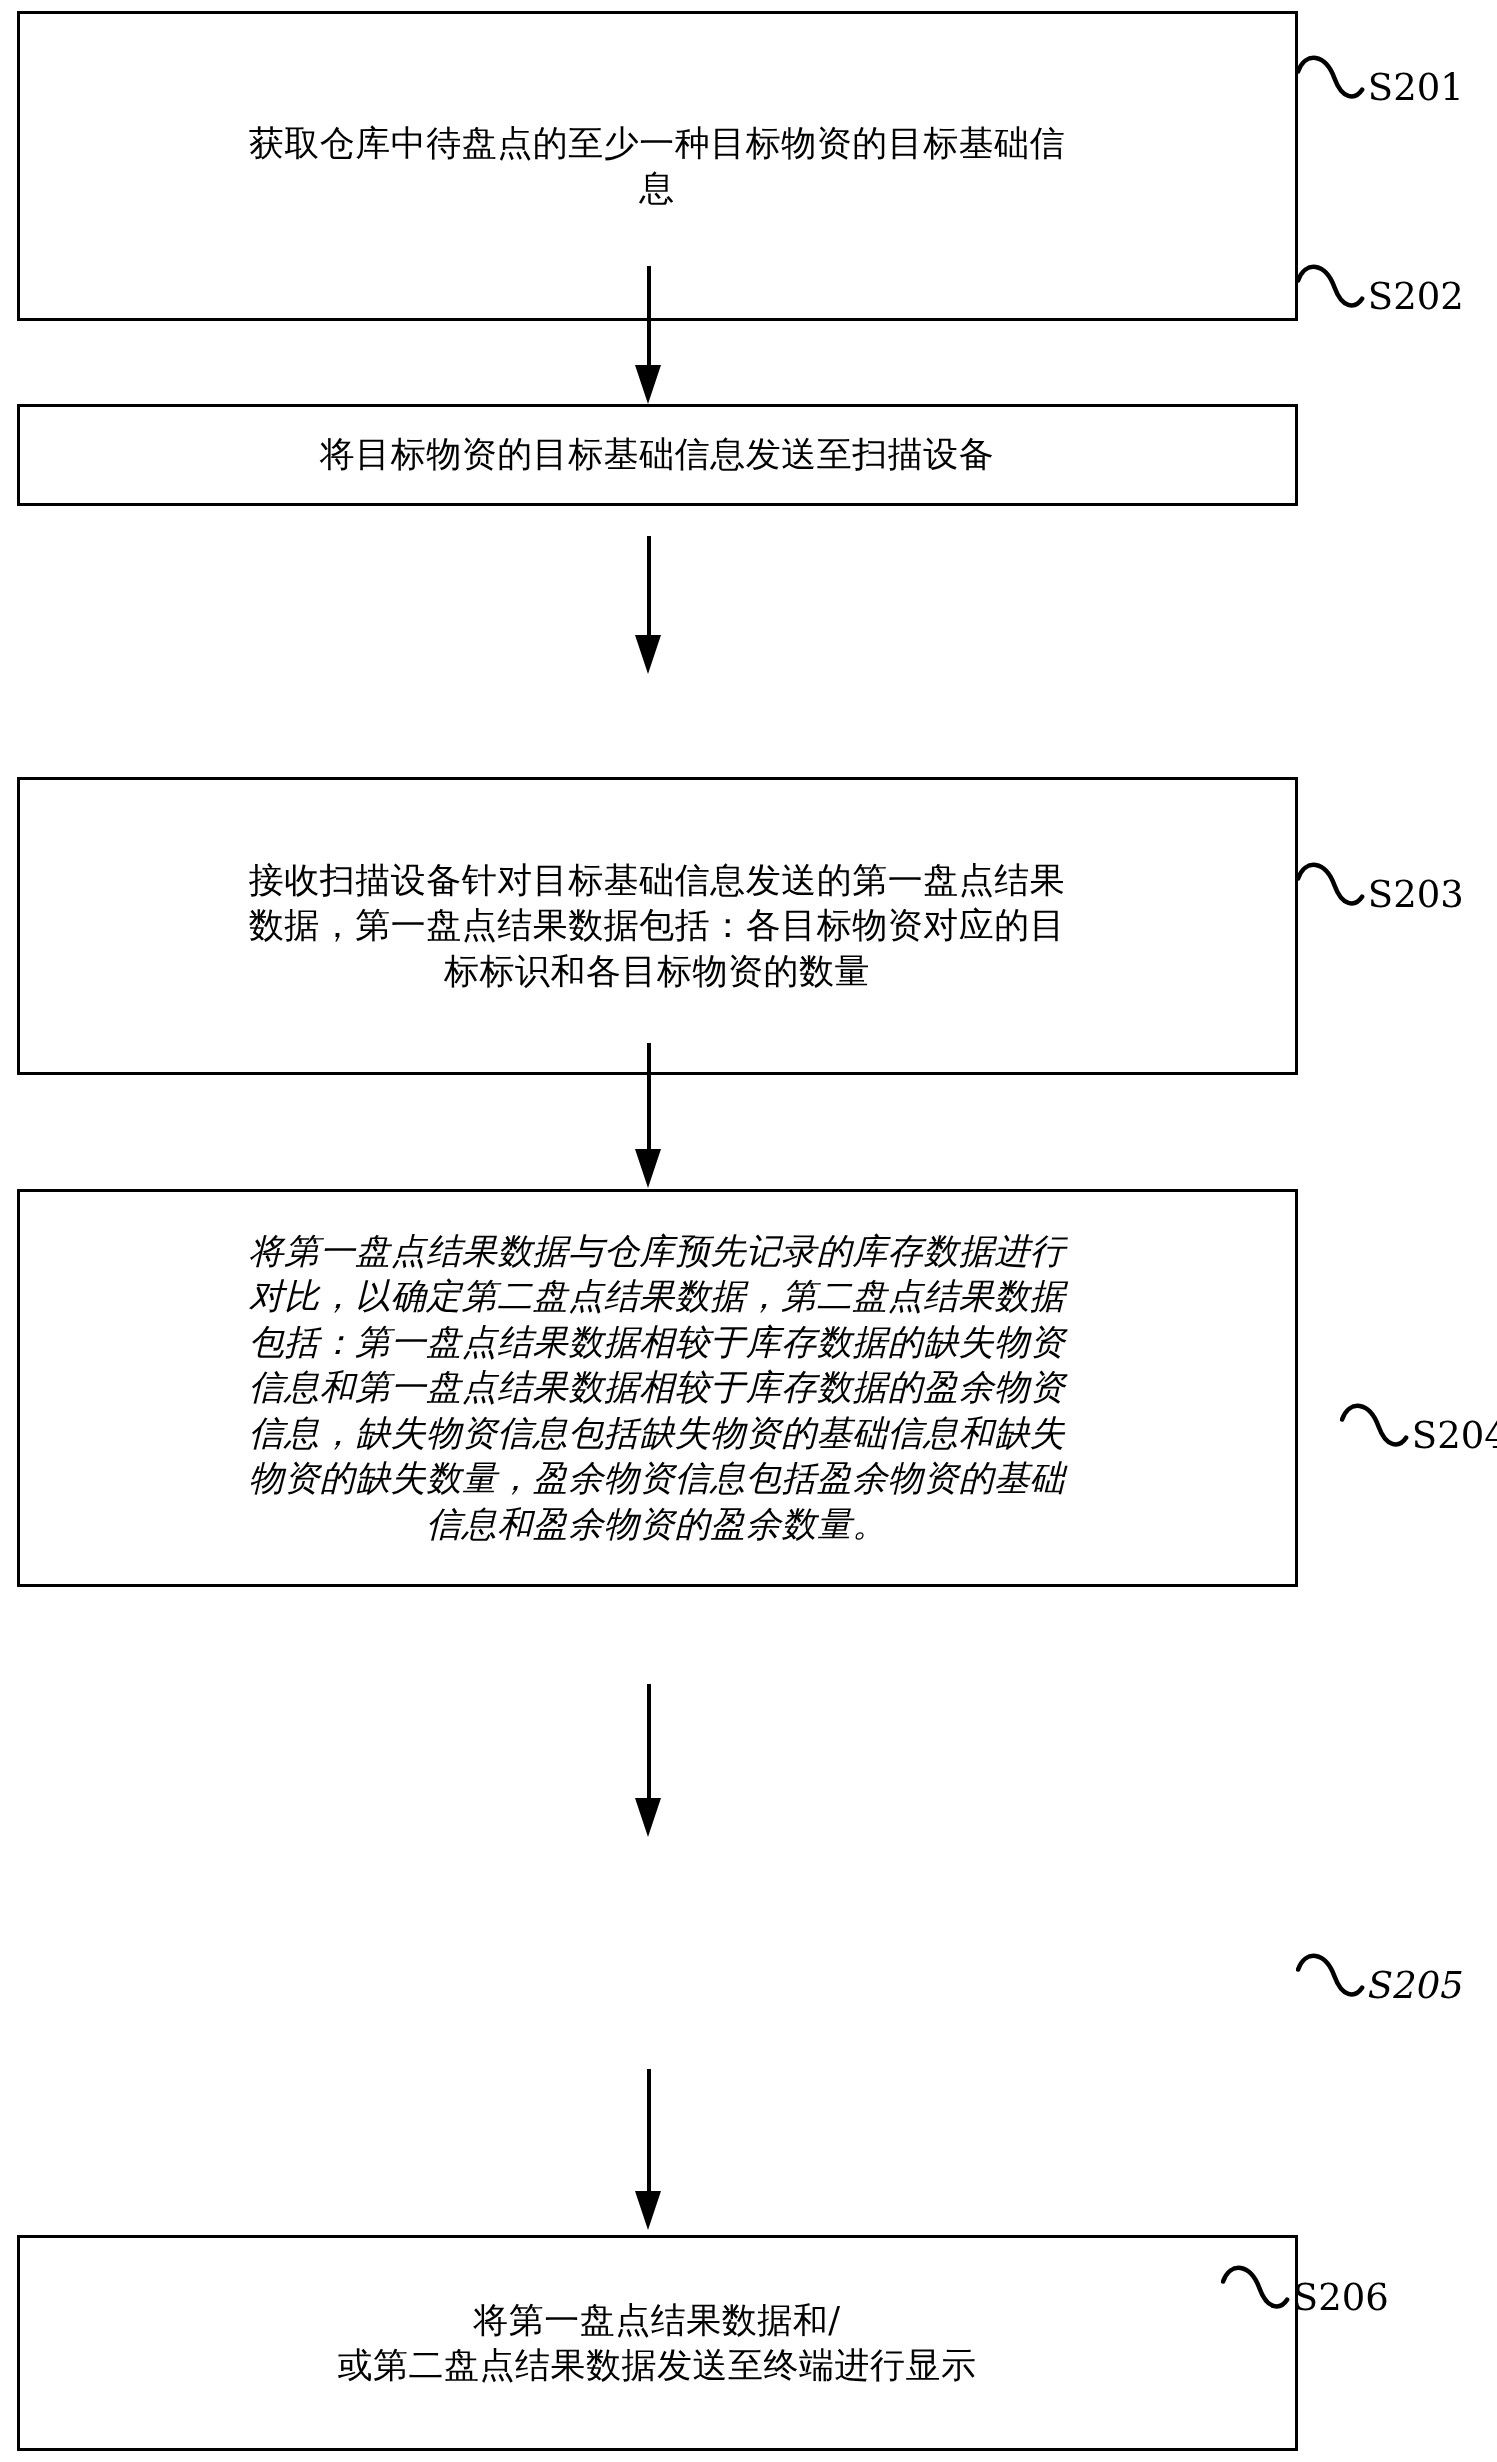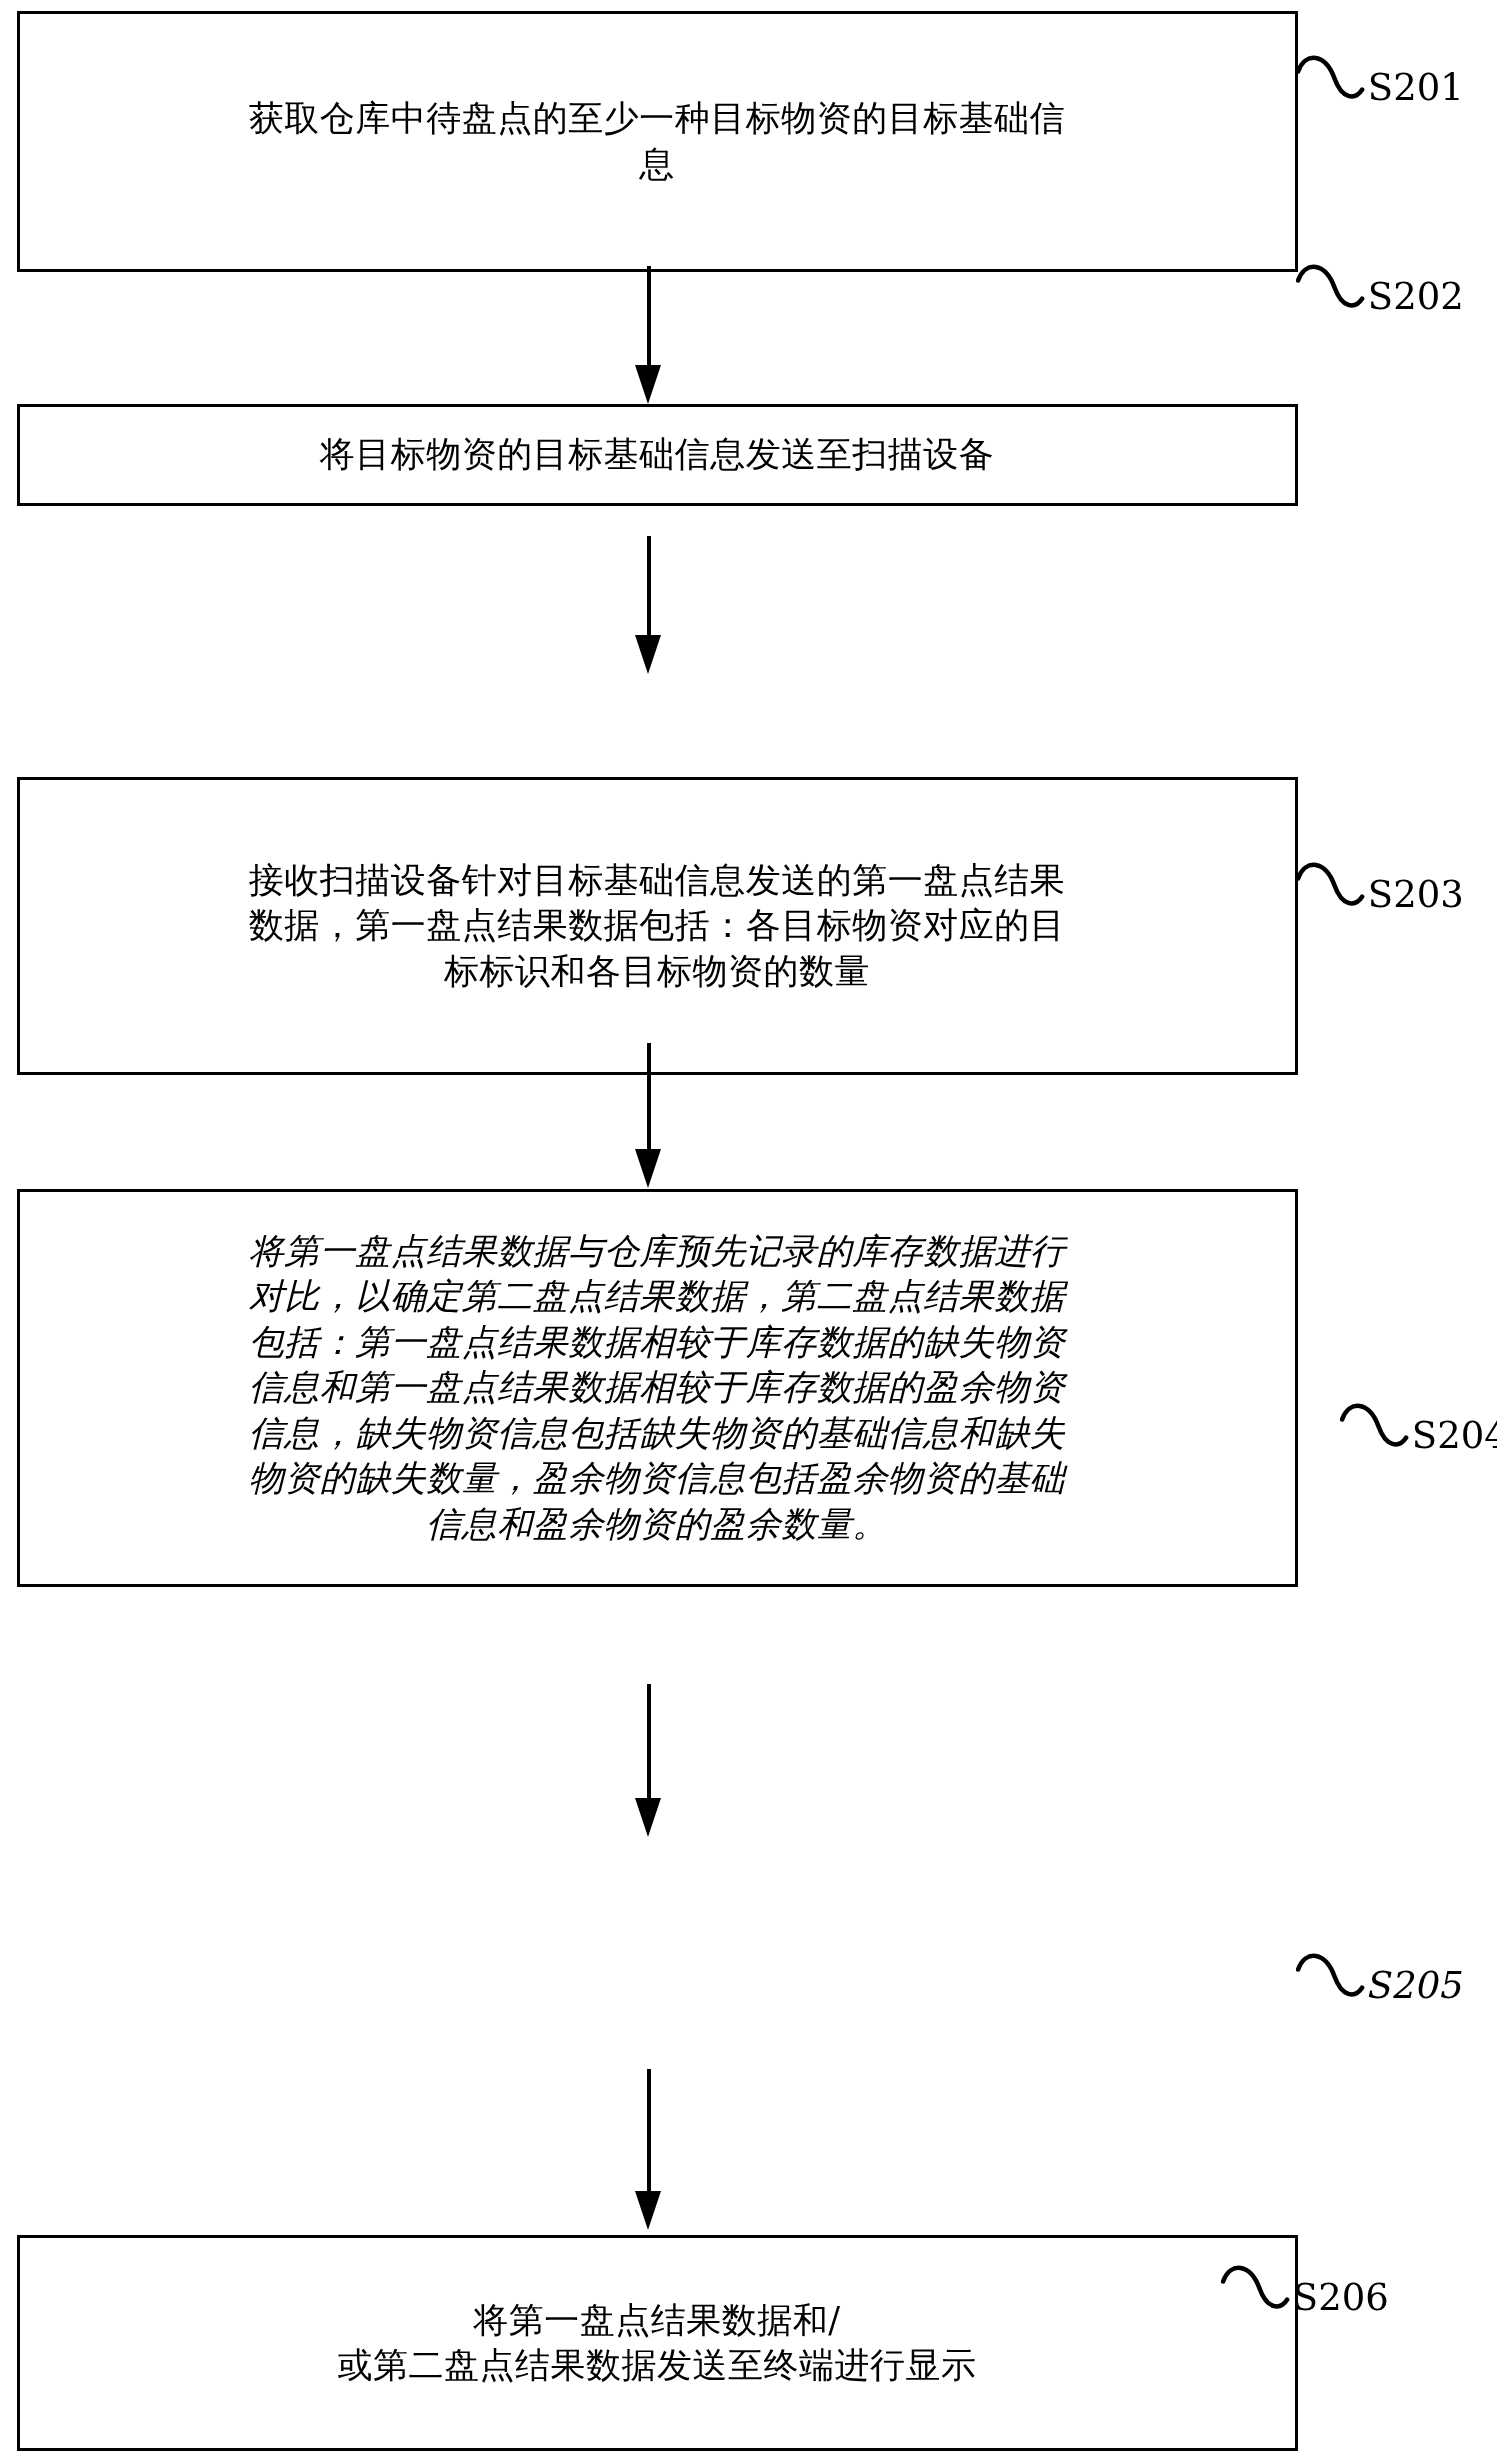--- a/index.html
+++ b/index.html
@@ -84,21 +84,21 @@
     border-left: 13.8px solid transparent;
     border-right: 13.8px solid transparent;
     border-top: 39px solid #000000;
   }
 </style>
 </head>
 <body>
 
 <div id="flow-root">
 
-  <div class="step-box" style="top:11px; height:261px;">
+  <div class="step-box" style="top:11px; height:310px;">
     <div class="step-text">获取仓库中待盘点的至少一种目标物资的目标基础信
 息</div>
   </div>
   <div class="step-tag" style="left:1296px; top:55px;">
     <svg class="squiggle" width="70" height="64" viewBox="0 0 76 70">
       <path d="M2 18 C 10 -4, 32 -2, 42 26 C 50 48, 64 50, 72 38" fill="none" stroke="#000000" stroke-width="5" stroke-linecap="round"></path>
     </svg>
     <span class="step-id">S201</span>
   </div>
 

